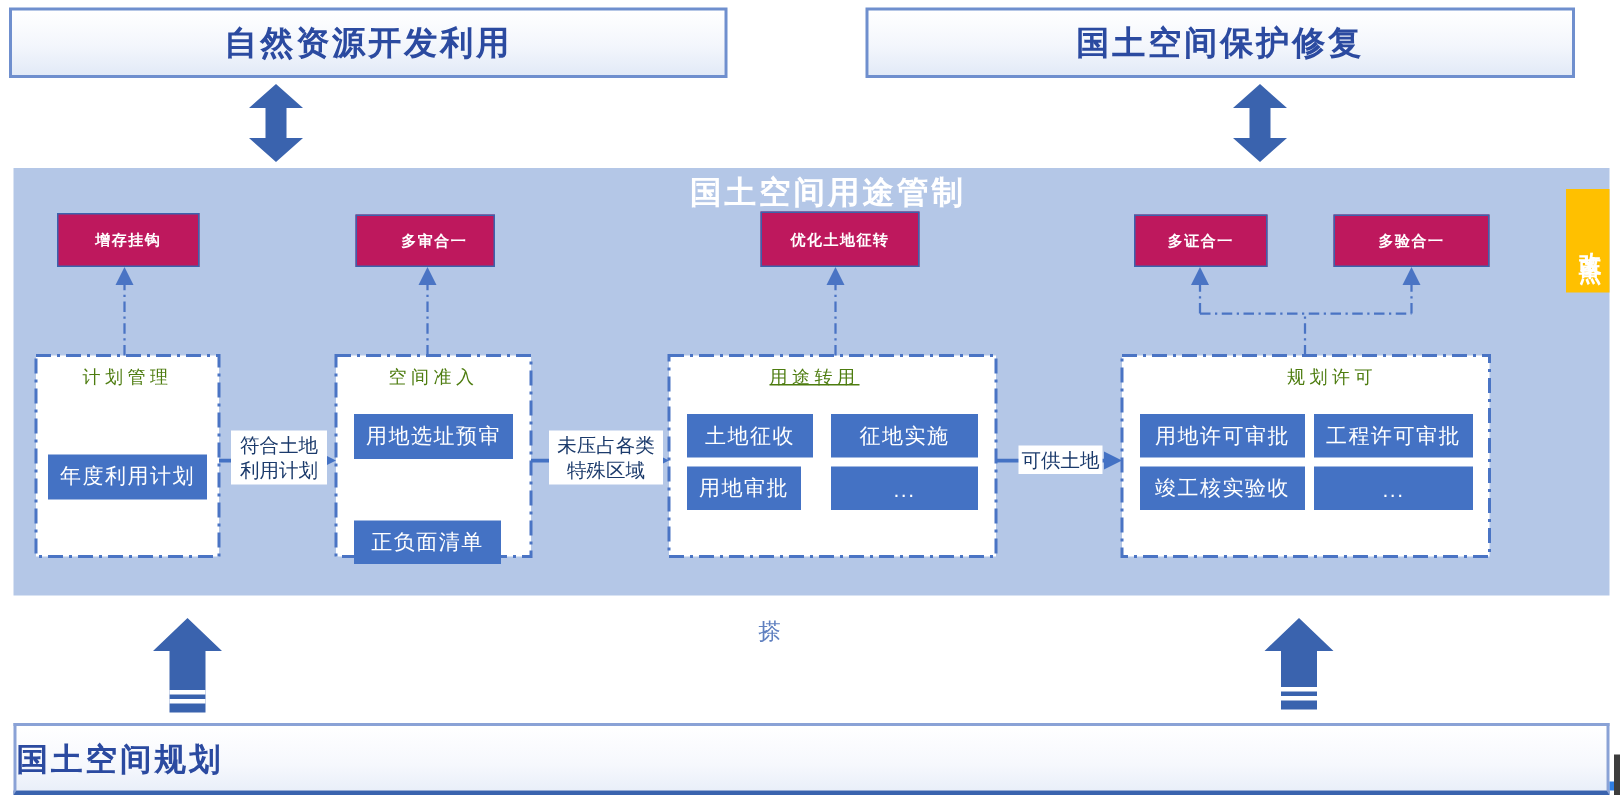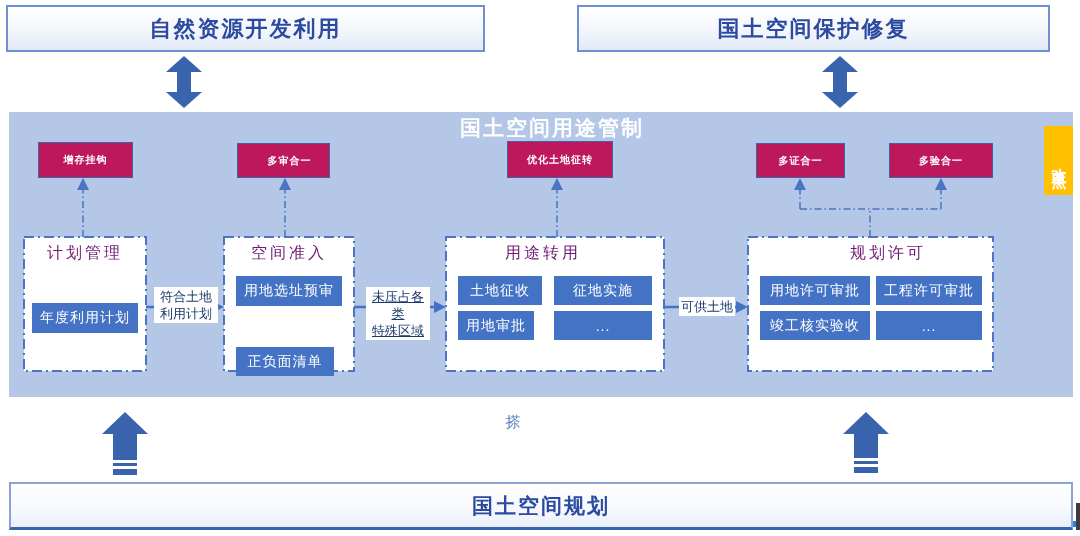--- a/index.html
+++ b/index.html
@@ -11,30 +11,30 @@
           border:2px solid #6f8fce;box-sizing:border-box;
           font-size:22px;font-weight:bold;color:#2b4aa0;letter-spacing:2px;}
   .panel{background:#b4c7e7;}
   .panel-title{text-align:center;color:#ffffff;font-size:21px;font-weight:bold;
                letter-spacing:2px;}
   .chip{display:flex;align-items:center;justify-content:center;background:#be185d;
         border:1px solid #3b62ad;box-sizing:border-box;color:#ffffff;font-size:10px;
         letter-spacing:1px;font-weight:bold;}
   .ichip{display:flex;align-items:center;justify-content:center;background:#4472c4;
          box-sizing:border-box;color:#ffffff;font-size:14px;letter-spacing:1px;}
-  .gtitle{text-align:center;color:#701a75;font-size:16px;letter-spacing:3px;}
+  .gtitle{text-align:center;color:#4d7c0f;font-size:12px;letter-spacing:3px;}
   .flabel{background:#ffffff;color:#1b3a6b;font-size:13px;line-height:17px;
           text-align:center;padding:1px 0;}
   .flabel span{display:block;}
   .reform{display:flex;align-items:center;justify-content:center;background:#ffc000;
           color:#ffffff;font-weight:bold;font-size:15px;
           writing-mode:vertical-rl;text-orientation:upright;letter-spacing:3px;}
   .note{color:#6080c0;font-size:15px;line-height:23px;text-align:center;}
   .note span{display:block;}
-  .bottombox{display:flex;align-items:center;justify-content:center;
+  .bottombox{display:flex;align-items:center;
              background:linear-gradient(180deg,#ffffff 0%,#f6f8fd 60%,#e9eff9 100%);
              border:2px solid #8aa2d6;border-bottom:3px solid #3a63ae;
              box-sizing:border-box;font-size:21px;font-weight:bold;color:#2b4aa0;
              letter-spacing:2px;}
   svg{position:absolute;left:0;top:0;}
 </style>
 </head>
 <body>
 
 <div class="abs panel" style="left:9px;top:112px;width:1064px;height:285px;"></div>
@@ -97,21 +97,21 @@
 <div class="abs reform" style="left:1044px;top:126px;width:29px;height:69px;">改革点</div>
 
 <div class="abs chip" style="left:38px;top:142px;width:95px;height:36px;">增存挂钩</div>
 <div class="abs chip" style="left:237px;top:143px;width:93px;height:35px;padding-left:12px;">多审合一</div>
 <div class="abs chip" style="left:507px;top:141px;width:106px;height:37px;">优化土地征转</div>
 <div class="abs chip" style="left:756px;top:143px;width:89px;height:35px;">多证合一</div>
 <div class="abs chip" style="left:889px;top:143px;width:104px;height:35px;">多验合一</div>
 
 <div class="abs gtitle" style="left:24px;top:243px;width:122px;">计划管理</div>
 <div class="abs gtitle" style="left:224px;top:243px;width:130px;">空间准入</div>
-<div class="abs gtitle" style="left:446px;top:243px;width:194px;">用途转用</div>
+<div class="abs gtitle" style="left:446px;top:243px;width:194px;text-decoration:underline;">用途转用</div>
 <div class="abs gtitle" style="left:748px;top:243px;width:280px;">规划许可</div>
 
 <div class="abs ichip" style="left:32px;top:303px;width:106px;height:30px;">年度利用计划</div>
 
 <div class="abs ichip" style="left:236px;top:276px;width:106px;height:30px;">用地选址预审</div>
 <div class="abs ichip" style="left:236px;top:310px;width:98px;height:29px;margin-top:37px;">正负面清单</div>
 
 <div class="abs ichip" style="left:458px;top:276px;width:84px;height:29px;">土地征收</div>
 <div class="abs ichip" style="left:554px;top:276px;width:98px;height:29px;">征地实施</div>
 <div class="abs ichip" style="left:458px;top:311px;width:76px;height:29px;">用地审批</div>
@@ -119,21 +119,21 @@
 
 <div class="abs ichip" style="left:760px;top:276px;width:110px;height:29px;">用地许可审批</div>
 <div class="abs ichip" style="left:876px;top:276px;width:106px;height:29px;">工程许可审批</div>
 <div class="abs ichip" style="left:760px;top:311px;width:110px;height:29px;">竣工核实验收</div>
 <div class="abs ichip" style="left:876px;top:311px;width:106px;height:29px;">...</div>
 
 <div class="abs flabel" style="left:154px;top:287px;width:64px;">
   <span>符合土地</span>
   <span>利用计划</span>
 </div>
-<div class="abs flabel" style="left:366px;top:287px;width:64px;text-decoration:underline;">
+<div class="abs flabel" style="left:366px;top:287px;width:76px;">
   <span>未压占各类</span>
   <span>特殊区域</span>
 </div>
 <div class="abs flabel" style="left:679px;top:297px;width:56px;">
   <span>可供土地</span>
 </div>
 
 <div class="abs note" style="left:423px;top:410px;width:180px;">
   <span>搽</span>
 </div>

